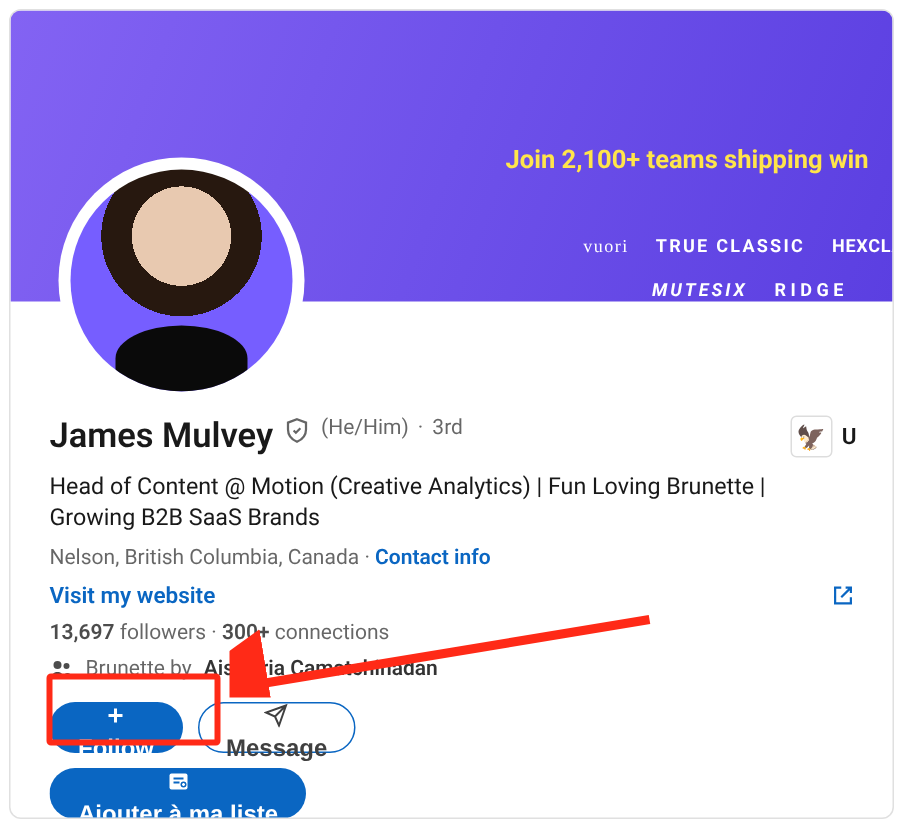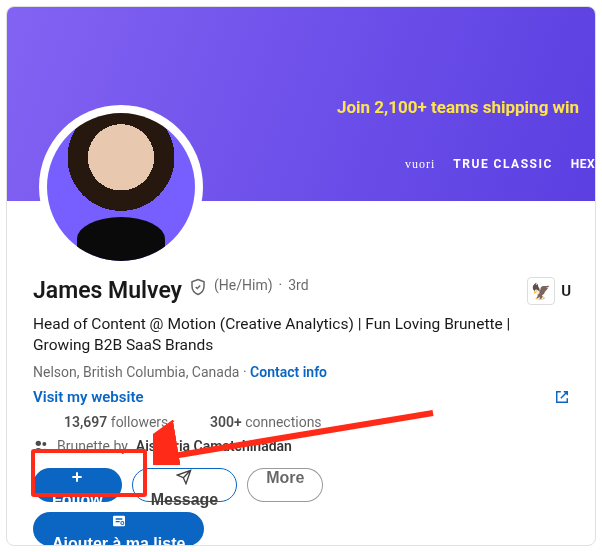--- a/index.html
+++ b/index.html
@@ -40,20 +40,21 @@
   }
   .banner-brands {
     position: absolute;
     top: 150px;
     left: 398px;
     right: 0;
     display: flex;
     flex-direction: column;
     gap: 14px;
     color: #fff;
+    align-items: center;
   }
   .brand-row { display: flex; gap: 18px; font-size: 12px; font-weight: 700; letter-spacing: .5px; white-space: nowrap; }
   .brand-vuori { font-family: serif; font-weight: 400; letter-spacing: 1px; }
   .brand-tc { letter-spacing: 1.5px; }
   .brand-mutesix { font-style: italic; letter-spacing: 2px; }
   .brand-ridge { letter-spacing: 3px; }
   .avatar-ring {
     position: absolute;
     top: 98px;
     left: 32px;
@@ -104,21 +105,21 @@
   .headline {
     font-size: 15.5px;
     line-height: 1.35;
     margin-top: 10px;
     max-width: 520px;
   }
   .loc-row { margin-top: 8px; font-size: 14px; }
   .link { color: #0a66c2; font-weight: 600; text-decoration: none; cursor:pointer; }
   .visit-row { margin-top: 8px; font-size: 15px; display:flex; align-items:center; gap:6px;justify-content:space-between;}
   .stats-row { margin-top: 8px; font-size: 14px; color:#00000099;}
-  .stats-row .b { font-weight:600; color:#000000b3;margin-left:31px;}
+  .stats-row .b { font-weight:600; color:#000000b3;}
   .followed-row { margin-top: 8px; font-size: 14px; color:#00000099; display:flex;align-items:center;gap:8px;}
   .btn-row { margin-top: 14px; display:flex; gap:10px; align-items:center; flex-wrap:wrap;}
   .btn {
     display:inline-flex;align-items:center;gap:6px;
     height:34px; padding:0 18px;border-radius:18px;
     font-size:16px;font-weight:600;cursor:pointer;
     border:1px solid transparent;
     flex-direction:column;
   }
   .btn-primary { background:#0a66c2;color:#fff; }
@@ -155,20 +156,24 @@
 
 <div class="card">
 
   <div class="banner">
     <div class="banner-headline">Join 2,100+ teams shipping win</div>
     <div class="banner-brands">
       <div class="brand-row">
         <span class="brand-vuori">vuori</span>
         <span class="brand-tc">TRUE CLASSIC</span>
         <span>HEXCLAD</span>
+      </div>
+      <div class="brand-row">
+        <span class="brand-mutesix">MUTESIX</span>
+        <span class="brand-ridge">RIDGE</span>
       </div>
     </div>
   </div>
 
   <div class="avatar-ring">
     <div class="avatar"></div>
   </div>
 
   <div class="content">
 
@@ -232,23 +237,20 @@
         <span>Follow</span>
       </button>
       <button class="btn btn-outline-blue">
         <span>
           <svg width="16" height="16" viewBox="0 0 24 24" fill="none" stroke="currentColor" stroke-width="2">
               <path d="M22 2L11 13M22 2l-7 20-4-9-9-4 20-7z"></path>
             </svg>
         </span>
         <span>Message</span>
       </button>
-      <button class="btn btn-outline-grey">
-        <span>More</span>
-      </button>
     </div>
 
     <div class="btn-row2">
       <button class="btn btn-primary">
         <span>
           <svg width="16" height="16" viewBox="0 0 24 24" fill="currentColor">
               <rect x="3" y="4" width="18" height="16" rx="2" fill="#fff"></rect>
               <path d="M7 9h10M7 13h6" stroke="#0a66c2" stroke-width="2"></path>
               <circle cx="17" cy="15" r="3" fill="#0a66c2"></circle>
               <path d="M17 13.5v3M15.5 15h3" stroke="#fff" stroke-width="1.5"></path>

